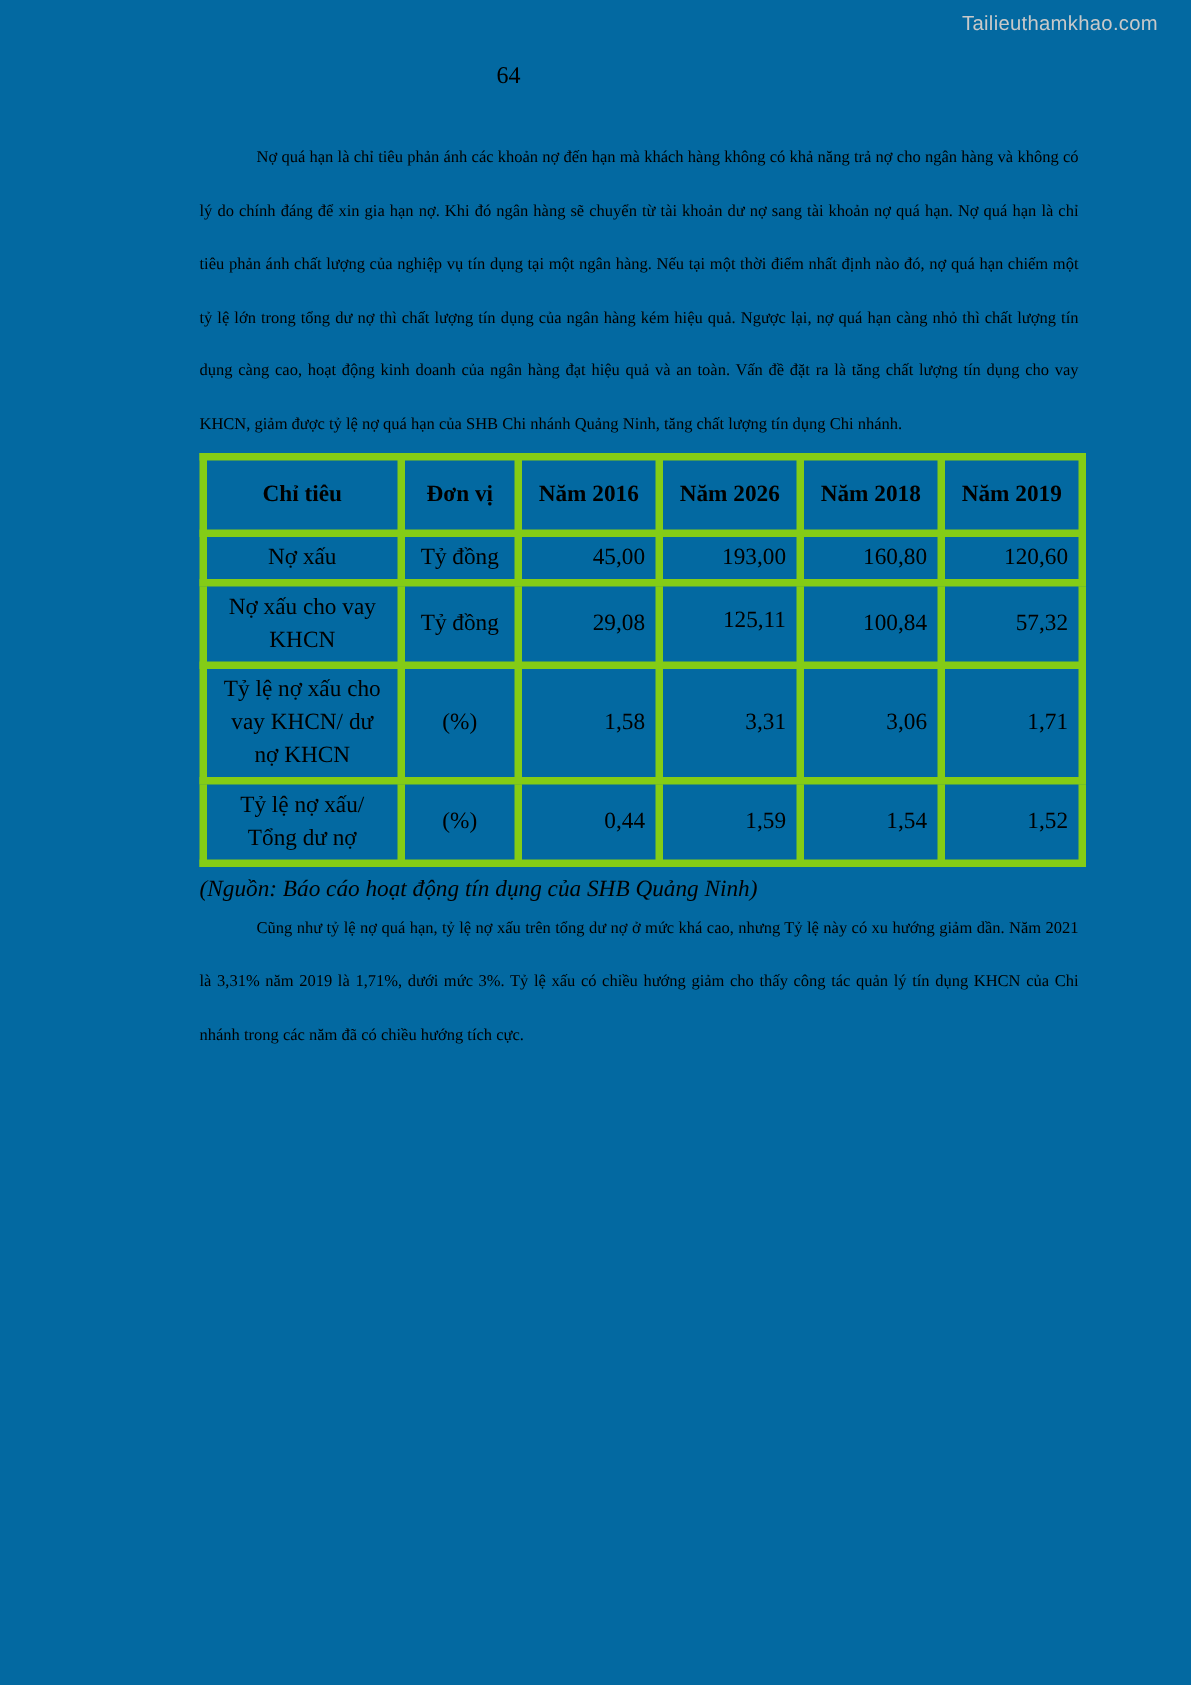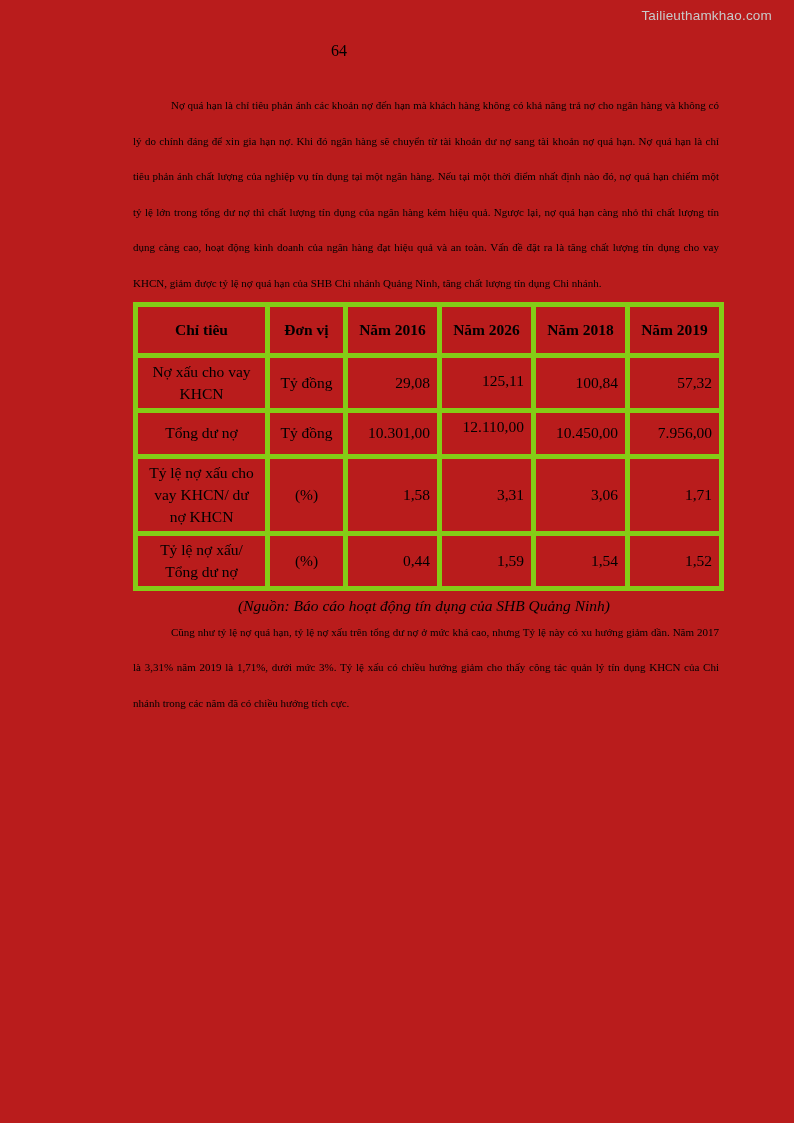--- a/index.html
+++ b/index.html
@@ -8,21 +8,21 @@
     background: #ffffff;
   }
   body {
     font-family: "Liberation Serif", "DejaVu Serif", serif;
     color: #000000;
   }
   .page {
     position: relative;
     width: 794px;
     height: 1123px;
-    background: #b91c1c;
+    background: #0369a1;
     overflow: hidden;
     box-sizing: border-box;
   }
   .watermark {
     position: absolute;
     top: 8px;
     right: 22px;
     font-family: "Liberation Sans", "DejaVu Sans", sans-serif;
     font-size: 13.5px;
     color: #c9c9c9;
@@ -88,21 +88,21 @@
     padding-bottom: 16px;
   }
   .col-1 { width: 132px; }
   .col-2 { width: 78px; }
   .col-3 { width: 94px; }
   .col-4 { width: 94px; }
   .col-5 { width: 94px; }
   .col-6 { width: 94px; }
   .source {
     margin: 6px 4px 0 0;
-    text-align: center;
+    text-align: left;
     font-style: italic;
     font-size: 15.5px;
   }
   .after-table {
     margin-top: 12px;
   }
 </style>
 </head>
 <body>
 
@@ -131,34 +131,34 @@
           <th>Chỉ tiêu</th>
           <th>Đơn vị</th>
           <th>Năm 2016</th>
           <th>Năm 2026</th>
           <th>Năm 2018</th>
           <th>Năm 2019</th>
         </tr>
       </thead>
       <tbody>
         <tr>
+          <td class="label">Nợ xấu</td>
+          <td class="unit">Tỷ đồng</td>
+          <td class="num">45,00</td>
+          <td class="num">193,00</td>
+          <td class="num">160,80</td>
+          <td class="num">120,60</td>
+        </tr>
+        <tr>
           <td class="label">Nợ xấu cho vay KHCN</td>
           <td class="unit">Tỷ đồng</td>
           <td class="num">29,08</td>
           <td class="num bottom">125,11</td>
           <td class="num">100,84</td>
           <td class="num">57,32</td>
-        </tr>
-        <tr>
-          <td class="label">Tổng dư nợ</td>
-          <td class="unit">Tỷ đồng</td>
-          <td class="num">10.301,00</td>
-          <td class="num bottom">12.110,00</td>
-          <td class="num">10.450,00</td>
-          <td class="num">7.956,00</td>
         </tr>
         <tr>
           <td class="label">Tỷ lệ nợ xấu cho vay KHCN/ dư nợ KHCN</td>
           <td class="unit">(%)</td>
           <td class="num">1,58</td>
           <td class="num">3,31</td>
           <td class="num">3,06</td>
           <td class="num">1,71</td>
         </tr>
         <tr>
@@ -167,16 +167,16 @@
           <td class="num">0,44</td>
           <td class="num">1,59</td>
           <td class="num">1,54</td>
           <td class="num">1,52</td>
         </tr>
       </tbody>
     </table>
 
     <p class="source">(Nguồn: Báo cáo hoạt động tín dụng của SHB Quảng Ninh)</p>
 
-    <p class="body after-table">Cũng như tỷ lệ nợ quá hạn, tỷ lệ nợ xấu trên tổng dư nợ ở mức khá cao, nhưng Tỷ lệ này có xu hướng giảm dần. Năm 2017 là 3,31% năm 2019 là 1,71%, dưới mức 3%. Tỷ lệ xấu có chiều hướng giảm cho thấy công tác quản lý tín dụng KHCN của Chi nhánh trong các năm đã có chiều hướng tích cực.</p>
+    <p class="body after-table">Cũng như tỷ lệ nợ quá hạn, tỷ lệ nợ xấu trên tổng dư nợ ở mức khá cao, nhưng Tỷ lệ này có xu hướng giảm dần. Năm 2021 là 3,31% năm 2019 là 1,71%, dưới mức 3%. Tỷ lệ xấu có chiều hướng giảm cho thấy công tác quản lý tín dụng KHCN của Chi nhánh trong các năm đã có chiều hướng tích cực.</p>
 
   </div>
 </div>
 
 </body></html>

